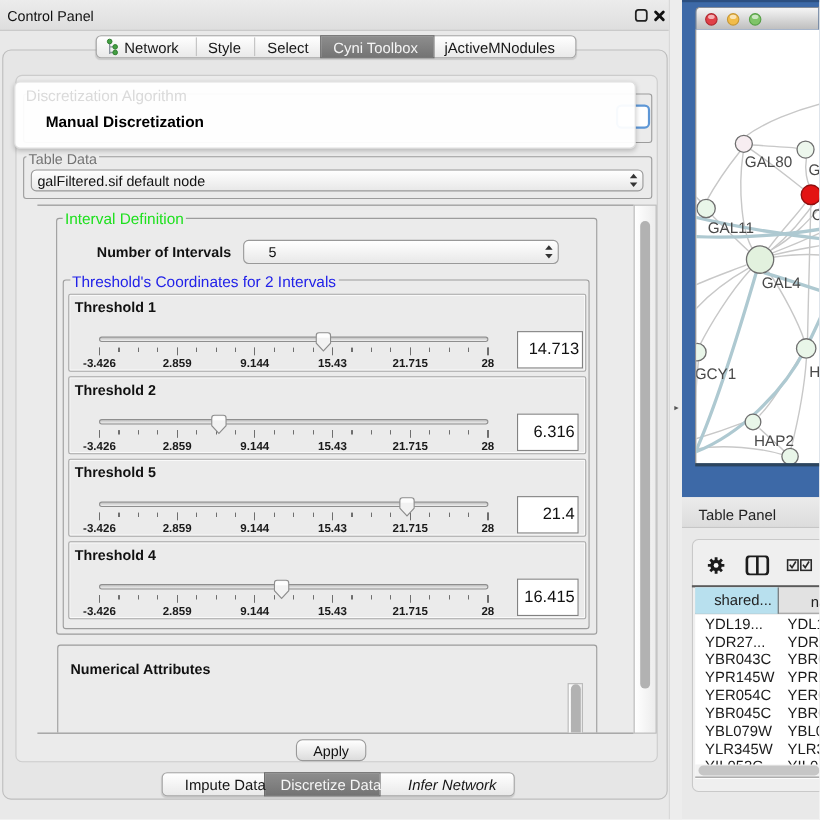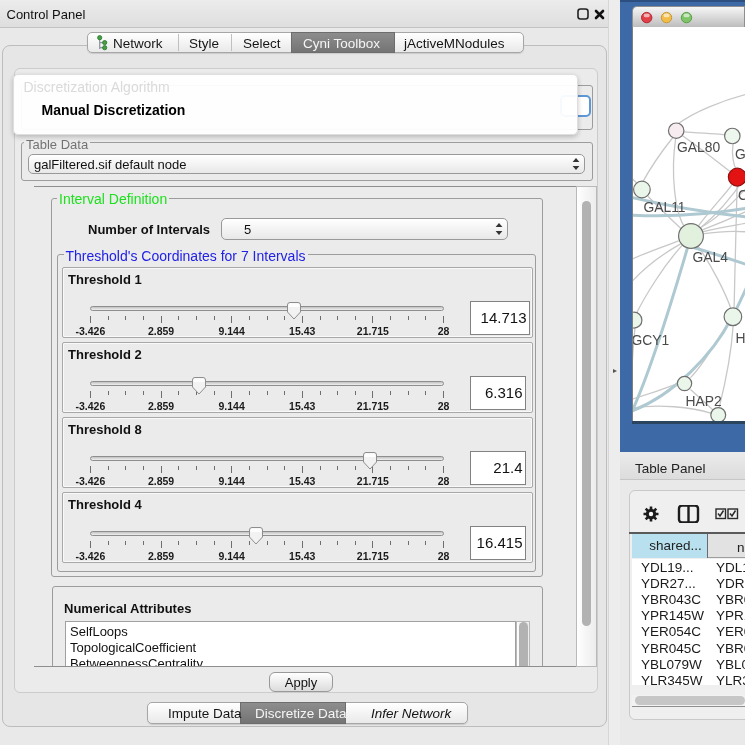--- a/index.html
+++ b/index.html
@@ -59,21 +59,21 @@
       <div class="abs" style="left:17px; top:11px; width:492px; height:379px; border:1px solid #9c9c9c; border-radius:3px;"></div>
       <div class="abs" style="left:23px; top:4.5px; padding:0 2px; font-size:14px; color:#1de01d; background:#ebebeb;">Interval Definition</div>
       <div class="abs" style="left:54px; top:35px; font-size:13px; font-weight:bold; color:#111;">Number of Intervals</div>
       <div class="abs" style="left:186.5px; top:31.5px; width:287.5px; height:22px; background:linear-gradient(#ffffff,#e8e8e8); border:1px solid #999; border-radius:5px;"></div>
       <div class="abs" style="left:210px; top:35.5px; font-size:13px; color:#111;">5</div>
       <svg class="abs" style="left:459.5px; top:35.5px;" width="10" height="14" viewBox="0 0 10 14">
         <path d="M5 1 L8.4 5 L1.6 5 Z" fill="#333"></path>
         <path d="M5 13 L8.4 9 L1.6 9 Z" fill="#333"></path>
       </svg>
       <div class="abs" style="left:23px; top:67.5px; width:479px; height:317.5px; border:1px solid #9c9c9c; border-radius:3px;"></div>
-      <div class="abs" style="left:29.5px; top:61.5px; padding:0 2px; font-size:14px; color:#2121e8; background:#ebebeb;">Threshold's Coordinates for 7 Intervals</div>
+      <div class="abs" style="left:29.5px; top:61.5px; padding:0 2px; font-size:14px; color:#2121e8; background:#ebebeb;">Threshold's Coordinates for 2 Intervals</div>
       <div class="abs" style="left:28px; top:80.5px; width:471px; height:71px; border:1px solid #a8a8a8; border-radius:2px; box-shadow:inset 0 0 0 1px rgba(255,255,255,0.7);"></div>
       <div class="abs" style="left:34px; top:85px; font-size:13px; font-weight:bold; color:#111;">Threshold 1</div>
       <div class="abs" style="left:56px; top:119px; width:354px; height:5.5px; background:linear-gradient(#c2c2c2,#f0f0f0); border:1px solid #8e8e8e; border-radius:3px;"></div>
       <div class="abs" style="left:56px; top:129.5px; width:355px; height:4px; background:repeating-linear-gradient(to right,#6e6e6e 0 1px,transparent 1px 17.655px);"></div>
       <div class="abs" style="left:56px; top:129.5px; width:355px; height:6.5px; background:repeating-linear-gradient(to right,#6e6e6e 0 1px,transparent 1px 70.62px);"></div>
       <div class="abs" style="left:26.400000000000006px; top:138px; width:60px; text-align:center; font-size:10.5px; font-weight:bold; color:#1a1a1a;">-3.426</div>
       <div class="abs" style="left:97.02000000000001px; top:138px; width:60px; text-align:center; font-size:10.5px; font-weight:bold; color:#1a1a1a;">2.859</div>
       <div class="abs" style="left:167.64000000000001px; top:138px; width:60px; text-align:center; font-size:10.5px; font-weight:bold; color:#1a1a1a;">9.144</div>
       <div class="abs" style="left:238.26px; top:138px; width:60px; text-align:center; font-size:10.5px; font-weight:bold; color:#1a1a1a;">15.43</div>
       <div class="abs" style="left:308.88px; top:138px; width:60px; text-align:center; font-size:10.5px; font-weight:bold; color:#1a1a1a;">21.715</div>
@@ -93,21 +93,21 @@
       <div class="abs" style="left:167.64000000000001px; top:213px; width:60px; text-align:center; font-size:10.5px; font-weight:bold; color:#1a1a1a;">9.144</div>
       <div class="abs" style="left:238.26px; top:213px; width:60px; text-align:center; font-size:10.5px; font-weight:bold; color:#1a1a1a;">15.43</div>
       <div class="abs" style="left:308.88px; top:213px; width:60px; text-align:center; font-size:10.5px; font-weight:bold; color:#1a1a1a;">21.715</div>
       <div class="abs" style="left:379.5px; top:213px; width:60px; text-align:center; font-size:10.5px; font-weight:bold; color:#1a1a1a;">28</div>
       <svg class="abs" style="left:157.4px; top:189px;" width="16" height="19" viewBox="0 0 16 19">
         <path d="M1.5 4 Q1.5 1.5 4 1.5 L12 1.5 Q14.5 1.5 14.5 4 L14.5 11 L8 18 L1.5 11 Z" fill="#f2f2f2" stroke="#8d8d8d" stroke-width="1"></path>
         <path d="M2.5 4 Q2.5 2.5 4 2.5 L12 2.5 Q13.5 2.5 13.5 4 L13.5 6 L2.5 6 Z" fill="#fdfdfd"></path>
       </svg>
       <div class="abs" style="left:436px; top:189px; width:56px; height:34px; background:#fff; border:1px solid #828282; text-align:right; font-size:15px; color:#111; line-height:32px; padding-right:2.5px;">6.316</div>
       <div class="abs" style="left:28px; top:230.5px; width:471px; height:71px; border:1px solid #a8a8a8; border-radius:2px; box-shadow:inset 0 0 0 1px rgba(255,255,255,0.7);"></div>
-      <div class="abs" style="left:34px; top:235px; font-size:13px; font-weight:bold; color:#111;">Threshold 8</div>
+      <div class="abs" style="left:34px; top:235px; font-size:13px; font-weight:bold; color:#111;">Threshold 5</div>
       <div class="abs" style="left:56px; top:269px; width:354px; height:5.5px; background:linear-gradient(#c2c2c2,#f0f0f0); border:1px solid #8e8e8e; border-radius:3px;"></div>
       <div class="abs" style="left:56px; top:279.5px; width:355px; height:4px; background:repeating-linear-gradient(to right,#6e6e6e 0 1px,transparent 1px 17.655px);"></div>
       <div class="abs" style="left:56px; top:279.5px; width:355px; height:6.5px; background:repeating-linear-gradient(to right,#6e6e6e 0 1px,transparent 1px 70.62px);"></div>
       <div class="abs" style="left:26.400000000000006px; top:288px; width:60px; text-align:center; font-size:10.5px; font-weight:bold; color:#1a1a1a;">-3.426</div>
       <div class="abs" style="left:97.02000000000001px; top:288px; width:60px; text-align:center; font-size:10.5px; font-weight:bold; color:#1a1a1a;">2.859</div>
       <div class="abs" style="left:167.64000000000001px; top:288px; width:60px; text-align:center; font-size:10.5px; font-weight:bold; color:#1a1a1a;">9.144</div>
       <div class="abs" style="left:238.26px; top:288px; width:60px; text-align:center; font-size:10.5px; font-weight:bold; color:#1a1a1a;">15.43</div>
       <div class="abs" style="left:308.88px; top:288px; width:60px; text-align:center; font-size:10.5px; font-weight:bold; color:#1a1a1a;">21.715</div>
       <div class="abs" style="left:379.5px; top:288px; width:60px; text-align:center; font-size:10.5px; font-weight:bold; color:#1a1a1a;">28</div>
       <svg class="abs" style="left:327.9px; top:264px;" width="16" height="19" viewBox="0 0 16 19">
@@ -126,23 +126,20 @@
       <div class="abs" style="left:238.26px; top:363px; width:60px; text-align:center; font-size:10.5px; font-weight:bold; color:#1a1a1a;">15.43</div>
       <div class="abs" style="left:308.88px; top:363px; width:60px; text-align:center; font-size:10.5px; font-weight:bold; color:#1a1a1a;">21.715</div>
       <div class="abs" style="left:379.5px; top:363px; width:60px; text-align:center; font-size:10.5px; font-weight:bold; color:#1a1a1a;">28</div>
       <svg class="abs" style="left:214.2px; top:339px;" width="16" height="19" viewBox="0 0 16 19">
         <path d="M1.5 4 Q1.5 1.5 4 1.5 L12 1.5 Q14.5 1.5 14.5 4 L14.5 11 L8 18 L1.5 11 Z" fill="#f2f2f2" stroke="#8d8d8d" stroke-width="1"></path>
         <path d="M2.5 4 Q2.5 2.5 4 2.5 L12 2.5 Q13.5 2.5 13.5 4 L13.5 6 L2.5 6 Z" fill="#fdfdfd"></path>
       </svg>
       <div class="abs" style="left:436px; top:339px; width:56px; height:34px; background:#fff; border:1px solid #828282; text-align:right; font-size:15px; color:#111; line-height:32px; padding-right:2.5px;">16.415</div>
       <div class="abs" style="left:17.5px; top:399.5px; width:491.5px; height:100px; border:1px solid #9c9c9c; border-radius:3px;"></div>
       <div class="abs" style="left:30px; top:414.5px; font-size:13px; font-weight:bold; color:#111;">Numerical Attributes</div>
-      <div class="abs" style="left:31px; top:434px; width:451px; height:60px; background:#fff; border:1px solid #a0a0a0; border-bottom:none; font-size:13px; color:#111;">
-        <div style="padding:2px 0 0 4px; line-height:16px;">SelfLoops<br>TopologicalCoefficient<br>BetweennessCentrality</div>
-      </div>
       <div class="abs" style="left:482px; top:434px; width:14px; height:60px; background:linear-gradient(to right,#fdfdfd,#ededed); border:1px solid #b9b9b9;"></div>
       <div class="abs" style="left:484.5px; top:435px; width:9px; height:58px; background:#b2b2b2; border-radius:4.5px;"></div>
     </div>
 
   <div class="abs" style="left:576px; top:186px; width:21px; height:481px; background:linear-gradient(to right,#ffffff,#ececec); border:1px solid #b9b9b9;"></div>
   <div class="abs" style="left:582px; top:201px; width:9px; height:425px; background:#b2b2b2; border-radius:4.5px;"></div>
 
   <div class="abs" style="left:269px; top:671.5px; width:64px; height:20px; background:linear-gradient(#ffffff,#dcdcdc); border:1px solid #999; border-radius:6px; text-align:center; font-size:13px; color:#111; line-height:19px;">Apply</div>
 
   <div class="abs" style="left:147px; top:702px; width:321px; height:22px; background:linear-gradient(#ffffff,#e9e9e9); border:1px solid #a6a6a6; border-radius:5px; box-shadow:0 1px 1px rgba(0,0,0,0.12);"></div>
@@ -243,21 +240,21 @@
       <rect x="86" y="4" width="9.5" height="9.5" stroke-width="1.4"></rect>
       <path d="M88 8.5 L90 11 L93.5 5.5" stroke-width="1.5"></path>
     </g>
   </svg>
 
   <div class="abs" style="left:629px; top:532px; width:116px; height:1.5px; background:#5a5a5a;"></div>
   <div class="abs" style="left:632px; top:533.5px; width:113px; height:24.5px; background:#e2e2e2; border-bottom:1px solid #9e9e9e;"></div>
   <div class="abs" style="left:632px; top:533.5px; width:76px; height:24.5px; background:#b8e0ee; border-right:1px solid #6b6b6b; text-align:center; text-indent:12px; font-size:13.5px; color:#222; line-height:23px;">shared...</div>
   <div class="abs" style="left:737px; top:540px; font-size:13.5px; color:#222;">na</div>
 
-  <div class="abs" id="tbl" style="left:632px; top:559px; width:113px; height:126px; background:#fff; overflow:hidden; font-size:13.5px; color:#1a1a1a;">
+  <div class="abs" id="tbl" style="left:632px; top:559px; width:113px; height:149px; background:#fff; overflow:hidden; font-size:13.5px; color:#1a1a1a;">
       <div style="position:absolute; left:9px; top:1px;">YDL19...</div>
       <div style="position:absolute; left:84px; top:1px;">YDL1</div>
       <div style="position:absolute; left:9px; top:17.1px;">YDR27...</div>
       <div style="position:absolute; left:84px; top:17.1px;">YDR2</div>
       <div style="position:absolute; left:9px; top:33.2px;">YBR043C</div>
       <div style="position:absolute; left:84px; top:33.2px;">YBR0</div>
       <div style="position:absolute; left:9px; top:49.300000000000004px;">YPR145W</div>
       <div style="position:absolute; left:84px; top:49.300000000000004px;">YPR1</div>
       <div style="position:absolute; left:9px; top:65.4px;">YER054C</div>
       <div style="position:absolute; left:84px; top:65.4px;">YER0</div>

